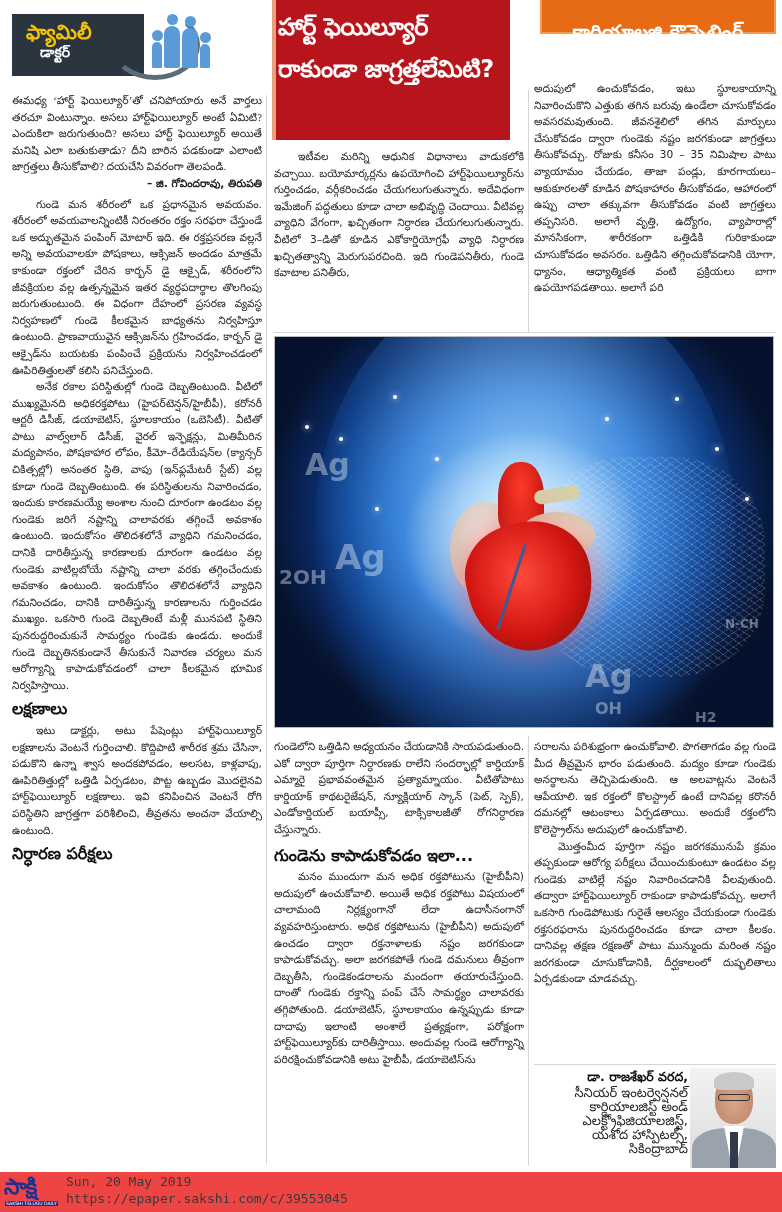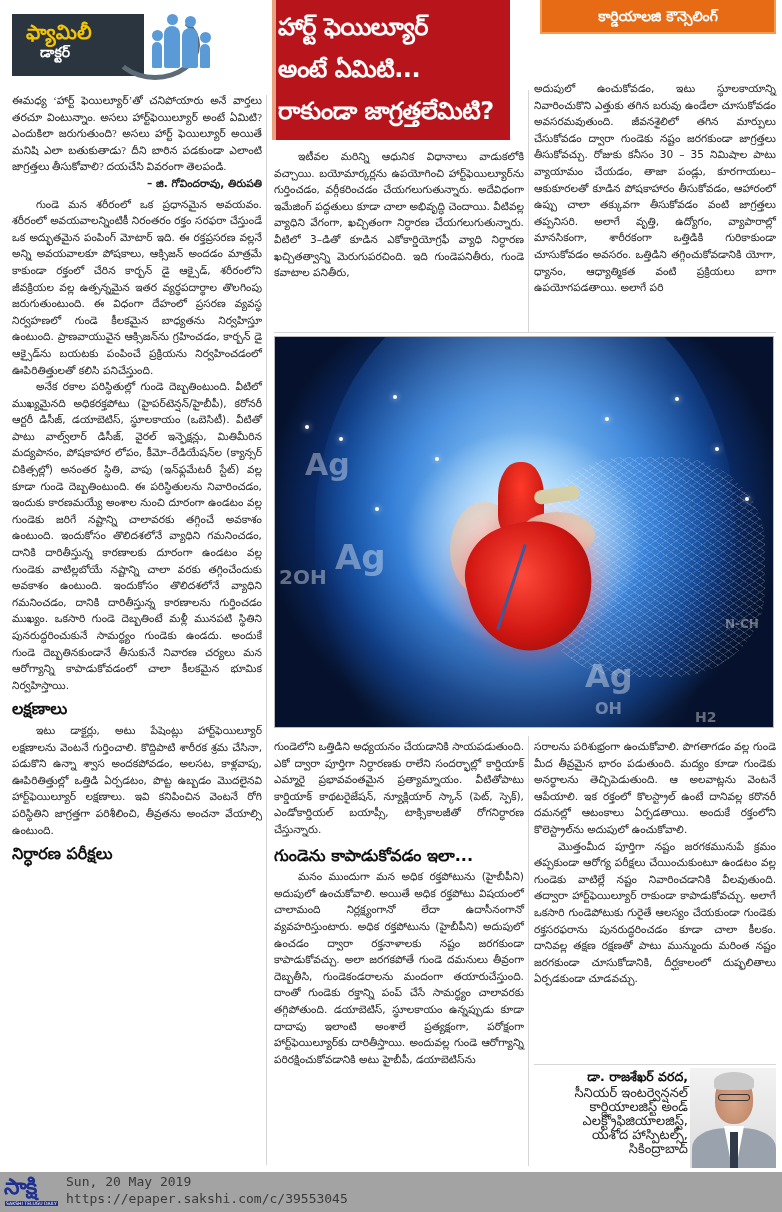--- a/index.html
+++ b/index.html
@@ -21,21 +21,21 @@
   .fd-people { position: absolute; left: 140px; top: 0; width: 80px; height: 60px; display: flex; align-items: flex-end; gap: 2px; }
   .person { background: #5a9ad6; border-radius: 8px 8px 2px 2px; position: relative; }
   .person::before { content: ""; position: absolute; left: 50%; top: -12px; width: 11px; height: 11px; margin-left: -5.5px; background: #5a9ad6; border-radius: 50%; }
 
   
   .headline { position: absolute; left: 272px; top: 0; width: 238px; height: 140px; background: #b8141c; border-left: 4px solid #e8a07f; padding: 6px 2px; }
   .headline-line { color: #ffffff; font-weight: bold; font-size: 24px; line-height: 42px; white-space: nowrap; letter-spacing: -0.5px; }
 
   
   .banner { position: absolute; left: 540px; top: 0; width: 236px; height: 34px; background: #e76b14; border: 2px solid #f59a4e; border-top: none; }
-  .banner-text { color: #ffffff; font-weight: bold; font-size: 14px; line-height: 32px; text-align: center; }
+  .banner-text { color: #ffffff; font-weight: bold; font-size: 20px; line-height: 32px; text-align: center; margin-top: 16px; }
 
   
   .rule-v { position: absolute; width: 1px; background: #d6d6d6; }
   .rule-h { position: absolute; height: 1px; background: #d6d6d6; }
 
   
   .hero { position: absolute; left: 274px; top: 336px; width: 500px; height: 392px; overflow: hidden; border: 1px solid #bbb;
     background:
       radial-gradient(ellipse 120px 110px at 50% 52%, #ffffff 0%, #e8f4ff 35%, rgba(120,190,255,0.0) 100%),
       radial-gradient(ellipse 260px 240px at 50% 45%, #6fc0ff 0%, #1f6fd0 50%, #0a2a66 80%, #06122d 100%);
@@ -58,21 +58,21 @@
   .author-line { font-size: 13px; color: #222; line-height: 14px; }
   .author-photo { position: absolute; left: 690px; top: 1068px; width: 86px; height: 100px; background: linear-gradient(#f2f2f2, #dcdcdc); overflow: hidden; }
   .author-photo .head { position: absolute; left: 25px; top: 8px; width: 38px; height: 48px; border-radius: 45% 45% 45% 45%; background: radial-gradient(ellipse at 50% 55%, #d9a68a, #b98061); }
   .author-photo .hair { position: absolute; left: 24px; top: 4px; width: 40px; height: 18px; border-radius: 50% 50% 20% 20%; background: #c9c9c9; }
   .author-photo .glasses { position: absolute; left: 28px; top: 26px; width: 32px; height: 7px; border: 1.5px solid #333; border-radius: 3px; }
   .author-photo .suit { position: absolute; left: 2px; top: 60px; width: 84px; height: 50px; background: #9aa3ad; border-radius: 40% 40% 0 0; }
   .author-photo .shirt { position: absolute; left: 34px; top: 58px; width: 20px; height: 42px; background: #ffffff; clip-path: polygon(0 0, 100% 0, 60% 100%, 40% 100%); }
   .author-photo .tie { position: absolute; left: 40px; top: 64px; width: 8px; height: 36px; background: #2f3a4a; }
 
   
-  .footer { position: absolute; left: 0; top: 1172px; width: 782px; height: 40px; background: #a3a3a3; }
+  .footer { position: absolute; left: 0; top: 1172px; width: 782px; height: 40px; background: #ef4444; }
   .logo { position: absolute; left: 4px; top: 4px; width: 58px; height: 34px; }
   .logo-text { position: absolute; left: 0; top: -2px; font-weight: bold; font-size: 22px; color: #1d2f8f; letter-spacing: -1px; }
   .logo-sub { position: absolute; left: 1px; top: 25px; font-size: 4.6px; background: #1d2f8f; color: #fff; padding: 0 1px; white-space: nowrap; }
   .footer-date { position: absolute; left: 66px; top: 2px; font-family: "DejaVu Sans Mono", monospace; font-size: 13px; color: #3a3a3a; }
   .footer-url { position: absolute; left: 66px; top: 19px; font-family: "DejaVu Sans Mono", monospace; font-size: 13px; color: #3a3a3a; }
 </style>
 </head>
 <body>
 
 <div class="fd-badge">
@@ -83,21 +83,20 @@
     <div class="person" style="width:16px;height:42px;"></div>
     <div class="person" style="width:16px;height:40px;"></div>
     <div class="person" style="width:10px;height:24px;"></div>
   </div>
   <div class="fd-title">ఫ్యామిలీ</div>
   <div class="fd-sub">డాక్టర్</div>
 </div>
 
 <div class="headline">
   <div class="headline-line">హార్ట్ ఫెయిల్యూర్</div>
-  <div class="headline-line">అంటే ఏమిటి...</div>
   <div class="headline-line">రాకుండా జాగ్రత్తలేమిటి?</div>
 </div>
 
 <div class="banner">
   <div class="banner-text">కార్డియాలజి కౌన్సెలింగ్</div>
 </div>
 
 <div class="rule-v" style="left:266px; top:95px; height:1070px;"></div>
 <div class="rule-v" style="left:528px; top:90px; height:242px;"></div>
 <div class="rule-v" style="left:528px; top:736px; height:430px;"></div>

